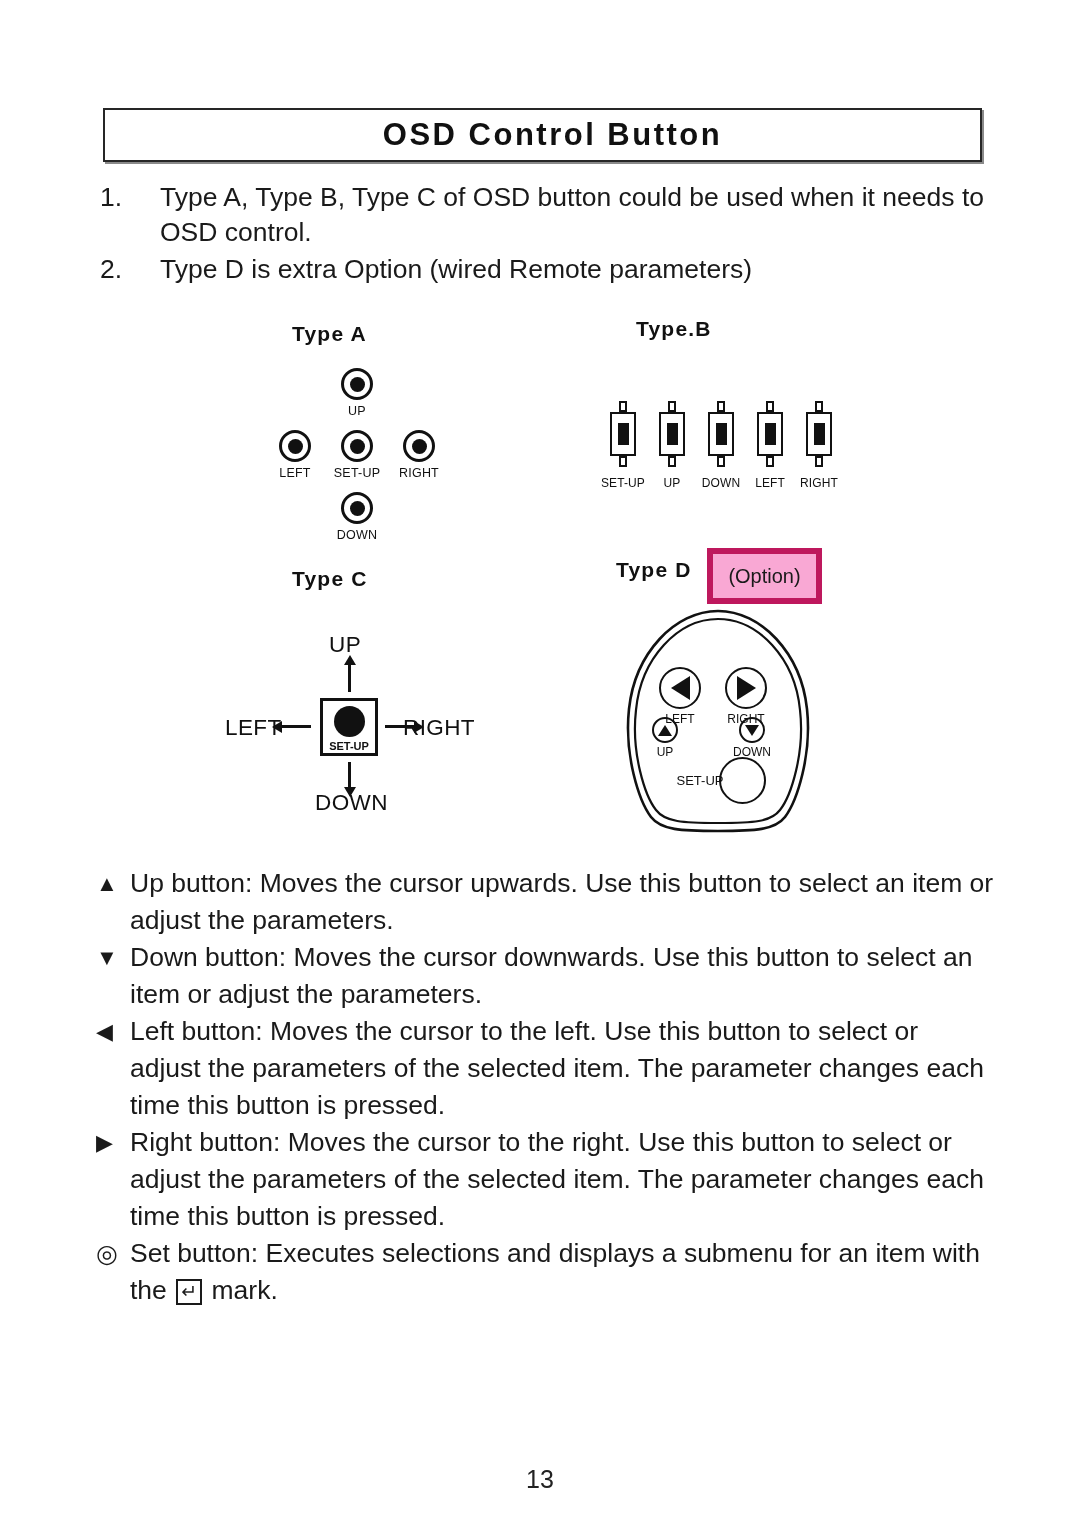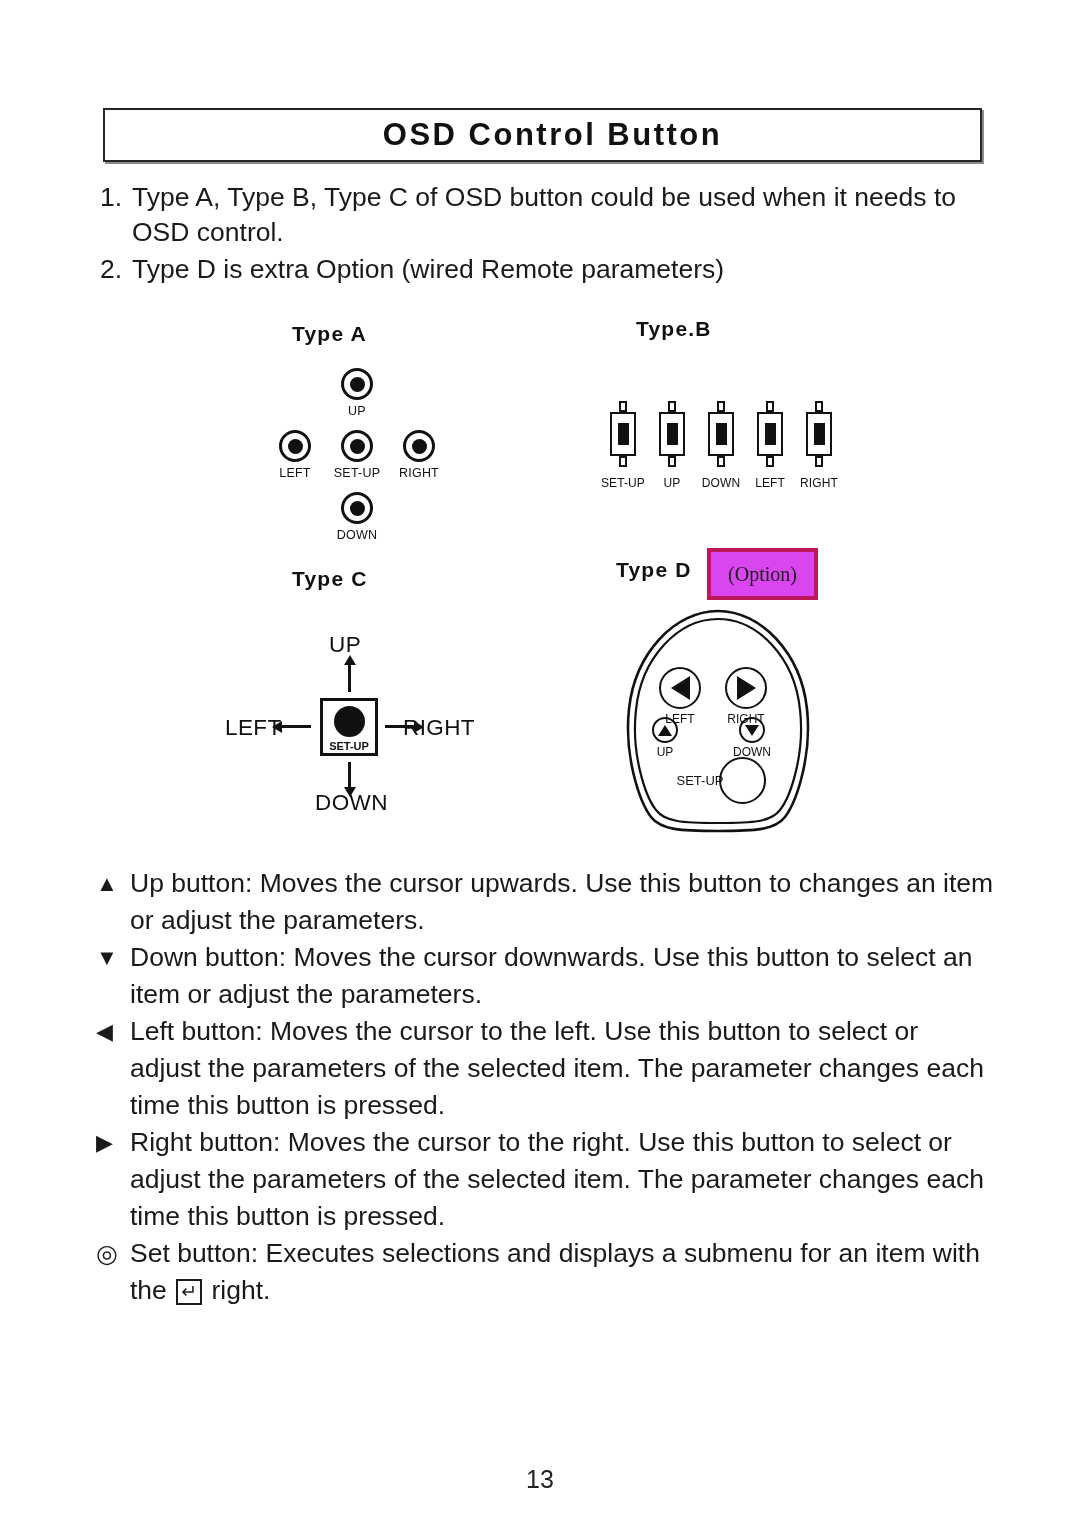--- a/index.html
+++ b/index.html
@@ -53,20 +53,21 @@
     color: #1a1a1a;
     margin-bottom: 2px;
   }
   .intro-num {
     width: 32px;
     flex: 0 0 32px;
     text-align: left;
   }
   .intro-body {
     flex: 1 1 auto;
+    margin-left: 28px;
   }
   .type-label {
     position: absolute;
     font-size: 21px;
     font-weight: bold;
     letter-spacing: 1.2px;
     color: #111;
     white-space: nowrap;
     margin-left: 24px;
   }
@@ -74,28 +75,27 @@
   .lbl-b { left: 612px; top: 317px; }
   .lbl-c { left: 268px; top: 567px; }
   .lbl-d { left: 592px; top: 558px; text-align: right; }
 
   .option-box {
     position: absolute;
     left: 707px;
     top: 548px;
     width: 103px;
     height: 44px;
-    border: 4px solid #be185d;
-    background: #d946ef;
+    border: 6px solid #be185d;
+    background: #f9a8d4;
     display: flex;
     align-items: center;
     justify-content: center;
     font-size: 20px;
     color: #1a1a1a;
-    font-family: Liberation Serif, serif;
   }
 
   
   .typeA {
     position: absolute;
     left: 255px;
     top: 368px;
     width: 230px;
     height: 180px;
   }
@@ -545,38 +545,38 @@
     <div class="d-cap d-down-cap">DOWN</div>
     <div class="d-cap d-setup-cap">SET-UP</div>
   </div>
 
 </div>
 
 <div class="bullets">
 
   <div class="bullet">
     <span class="bullet-mark">▲</span>
-    <span class="bullet-body">Up button: Moves the cursor upwards. Use this button to changes an item or adjust the parameters.</span>
+    <span class="bullet-body">Up button: Moves the cursor upwards. Use this button to select an item or adjust the parameters.</span>
   </div>
 
   <div class="bullet">
     <span class="bullet-mark">▼</span>
     <span class="bullet-body">Down button: Moves the cursor downwards. Use this button to select an item or adjust the parameters.</span>
   </div>
 
   <div class="bullet">
     <span class="bullet-mark">◀</span>
     <span class="bullet-body">Left button: Moves the cursor to the left. Use this button to select or adjust the parameters of the selected item. The parameter changes each time this button is pressed.</span>
   </div>
 
   <div class="bullet">
     <span class="bullet-mark">▶</span>
     <span class="bullet-body">Right button: Moves the cursor to the right. Use this button to select or adjust the parameters of the selected item. The parameter changes each time this button is pressed.</span>
   </div>
 
   <div class="bullet">
     <span class="bullet-mark big">◎</span>
-    <span class="bullet-body"><span>Set button: Executes selections and displays a submenu for an item with the</span> <span class="enter-mark">↵</span> <span>right.</span></span>
+    <span class="bullet-body"><span>Set button: Executes selections and displays a submenu for an item with the</span> <span class="enter-mark">↵</span> <span>mark.</span></span>
   </div>
 
 </div>
 
 <div class="page-num">13</div>
 
 </body></html>

